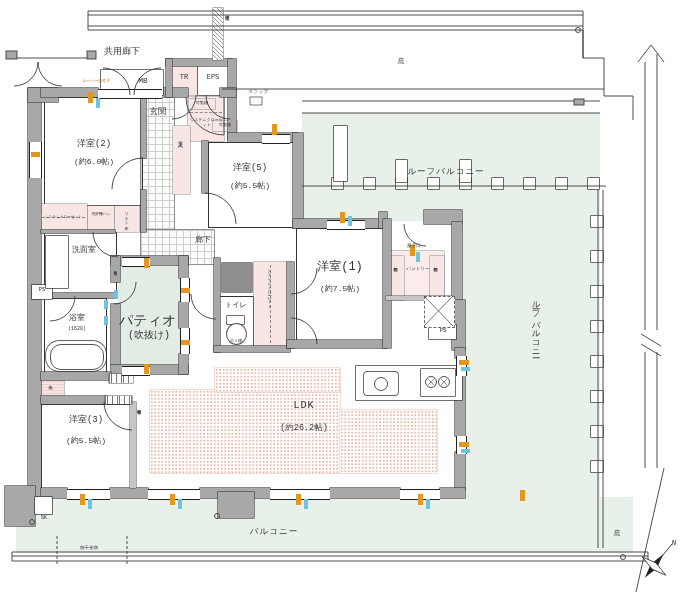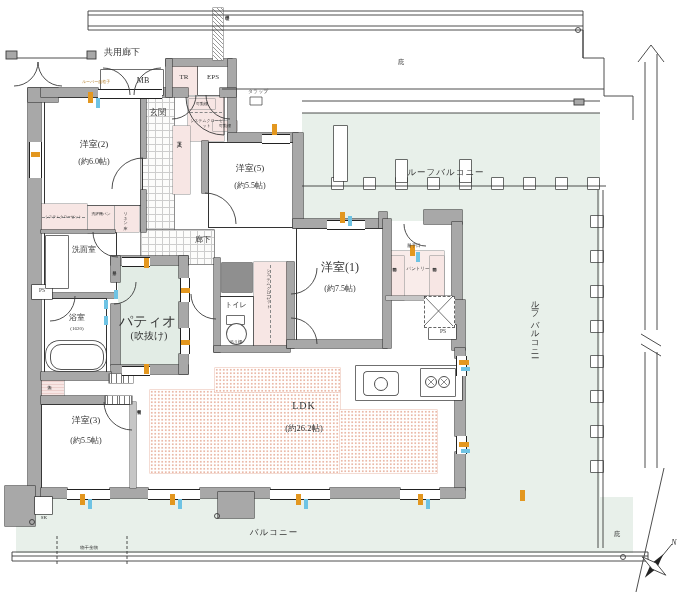--- a/index.html
+++ b/index.html
@@ -1,17 +1,17 @@
 <!DOCTYPE html>
 <html><head>
 <meta charset="utf-8">
 <style>
   html,body{margin:0;padding:0;background:#fff}
   #plan{position:relative;width:680px;height:599px;background:#fff;overflow:hidden;
-        font-family:Liberation Serif, serif;color:#333}
+        font-family:Liberation Mono, monospace;color:#333}
   .abs{position:absolute}
   .tint{position:absolute;background:#e8f0ea}
   .tint2{position:absolute;background:#e2ece5}
   .w{position:absolute;background:#a8a8a8;box-shadow:0 0 0 .6px #3a3a3a}
   .w2{position:absolute;background:#c6c6c6;box-shadow:0 0 0 .5px #555}
   .pk{position:absolute;background:#f7e6e4;box-shadow:0 0 0 .5px #8a8a8a}
   .wh{position:absolute;background:#fff;box-shadow:0 0 0 .7px #333}
   .rm{position:absolute;border:1px solid #333;background:transparent}
   .winh{position:absolute;background:#fff;border-top:1.2px solid #222;border-bottom:1.2px solid #222}
   .winv{position:absolute;background:#fff;border-left:1.2px solid #222;border-right:1.2px solid #222}

